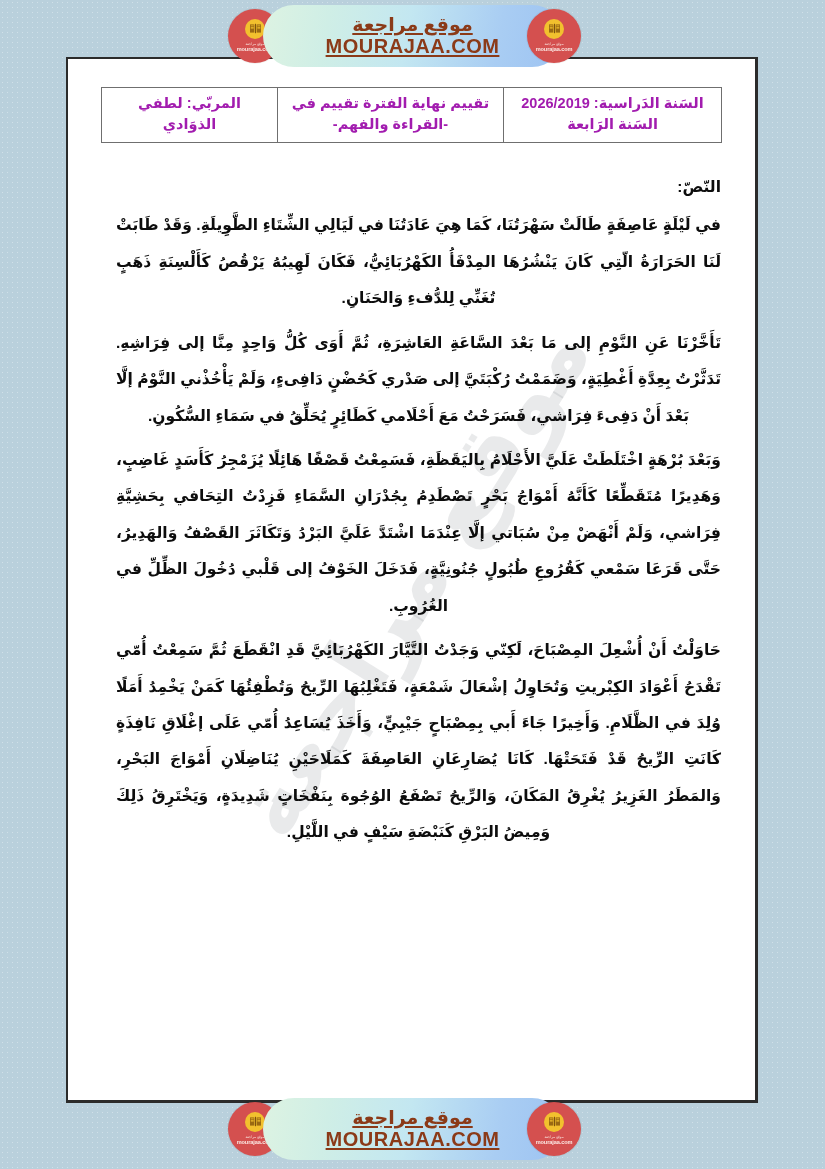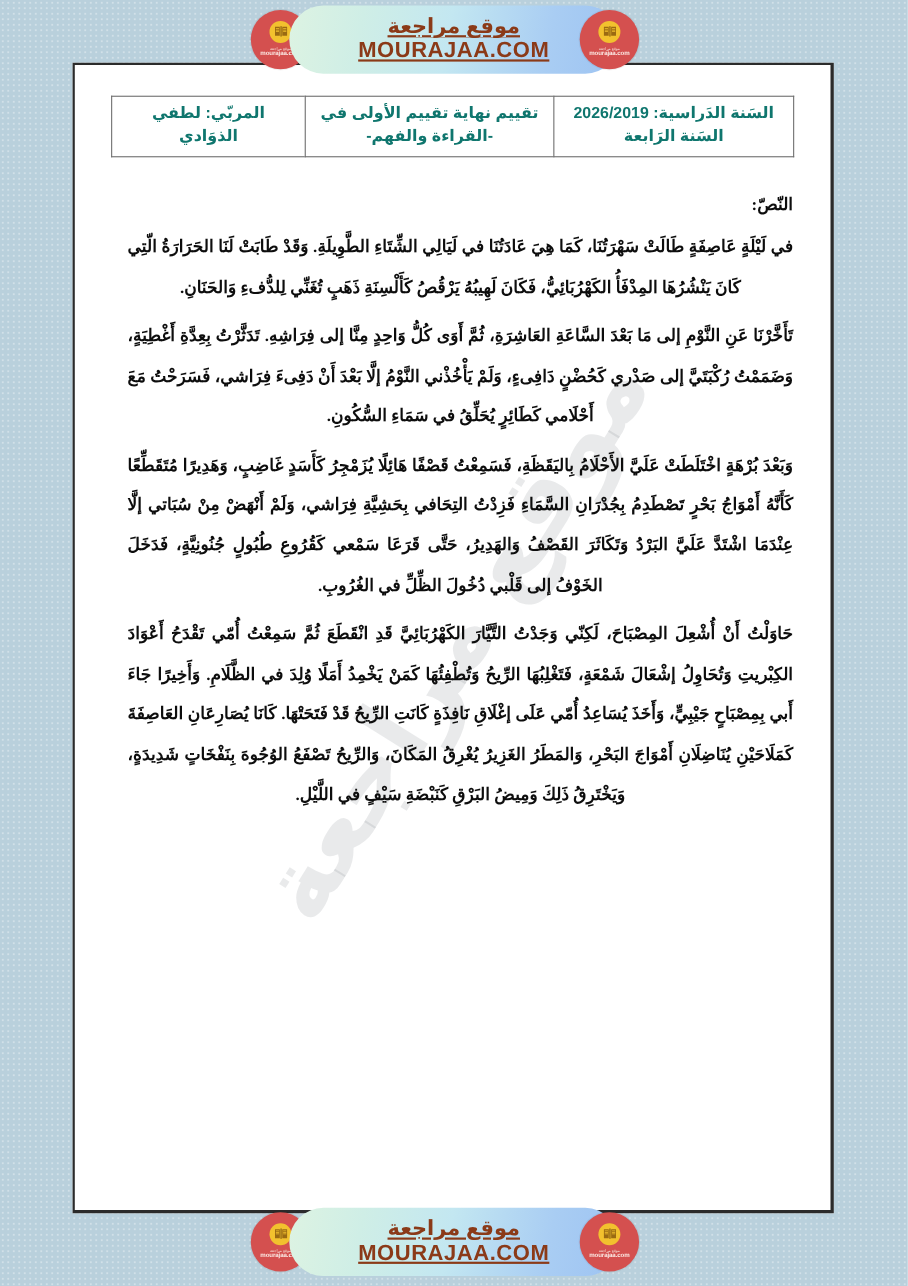--- a/index.html
+++ b/index.html
@@ -165,42 +165,41 @@
     width: 620px;
     margin: 0 auto 0 auto;
     table-layout: fixed;
   }
   table.meta td {
     border: 1px solid #6f6f6f;
     vertical-align: middle;
     padding: 5px 8px 7px 8px;
     font-size: 14.5px;
     font-weight: bold;
-    color: #0f766e;
+    color: #a21caf;
     line-height: 1.45;
     direction: rtl;
     text-align: center;
     height: 44px;
     box-sizing: border-box;
   }
   td.c-teacher { width: 176px; text-align: right; }
   td.c-title   { width: 226px; }
   td.c-year    { width: 218px; }
 
   
   .passage {
     direction: rtl;
     text-align: justify;
     text-align-last: center;
     margin: 26px 6px 0 20px;
     font-size: 15.5px;
     font-weight: bold;
     color: #0d0d0d;
     line-height: 2.35;
-    font-family: Liberation Serif, serif;
   }
   .passage .label {
     text-align: right;
     text-align-last: right;
     margin-bottom: 2px;
     font-size: 15.5px;
   }
   .passage p {
     margin: 0 0 8px 0;
     text-indent: 0;
@@ -250,21 +249,21 @@
 <div class="page">
 
   <div class="watermark">موقع مراجعة</div>
 
   <div class="page-inner">
 
     <table class="meta">
       <tbody>
         <tr>
           <td class="c-year">السَنة الدَراسية: 2026/2019 السَنة الرَابعة</td>
-          <td class="c-title">تقييم نهاية تقييم الأولى في -القراءة والفهم-</td>
+          <td class="c-title">تقييم نهاية الفترة تقييم في -القراءة والفهم-</td>
           <td class="c-teacher">المربّي: لطفي الذوَادي</td>
         </tr>
       </tbody>
     </table>
 
     <div class="passage">
       <div class="label">النّصّ:</div>
       <p>في لَيْلَةٍ عَاصِفَةٍ طَالَتْ سَهْرَتُنَا، كَمَا هِيَ عَادَتُنَا في لَيَالِي الشِّتَاءِ الطَّوِيلَةِ. وَقَدْ طَابَتْ لَنَا الحَرَارَةُ الّتِي كَانَ يَنْشُرُهَا المِدْفَأُ الكَهْرُبَائِيُّ، فَكَانَ لَهِيبُهُ يَرْقُصُ كَأَلْسِنَةِ ذَهَبٍ تُغَنِّي لِلدُّفءِ وَالحَنَانِ.</p>
       <p>تَأَخَّرْنَا عَنِ النَّوْمِ إلى مَا بَعْدَ السَّاعَةِ العَاشِرَةِ، ثُمَّ أَوَى كُلُّ وَاحِدٍ مِنَّا إلى فِرَاشِهِ. تَدَثَّرْتُ بِعِدَّةِ أَغْطِيَةٍ، وَضَمَمْتُ رُكْبَتَيَّ إلى صَدْري كَحُضْنٍ دَافِىءٍ، وَلَمْ يَأْخُذْني النَّوْمُ إلَّا بَعْدَ أَنْ دَفِىءَ فِرَاشي، فَسَرَحْتُ مَعَ أَحْلَامي كَطَائِرٍ يُحَلِّقُ في سَمَاءِ السُّكُونِ.</p>
       <p>وَبَعْدَ بُرْهَةٍ اخْتَلَطَتْ عَلَيَّ الأَحْلَامُ بِاليَقَظَةِ، فَسَمِعْتُ قَصْفًا هَائِلًا يُزَمْجِرُ كَأَسَدٍ غَاضِبٍ، وَهَدِيرًا مُتَقَطِّعًا كَأَنَّهُ أَمْوَاجُ بَحْرٍ تَصْطَدِمُ بِجُدْرَانِ السَّمَاءِ فَزِدْتُ التِحَافي بِحَشِيَّةِ فِرَاشي، وَلَمْ أَنْهَضْ مِنْ سُبَاتي إلَّا عِنْدَمَا اشْتَدَّ عَلَيَّ البَرْدُ وَتَكَاثَرَ القَصْفُ وَالهَدِيرُ، حَتَّى قَرَعَا سَمْعي كَقُرُوعِ طُبُولٍ جُنُونِيَّةٍ، فَدَخَلَ الخَوْفُ إلى قَلْبي دُخُولَ الظِّلِّ في الغُرُوبِ.</p>

